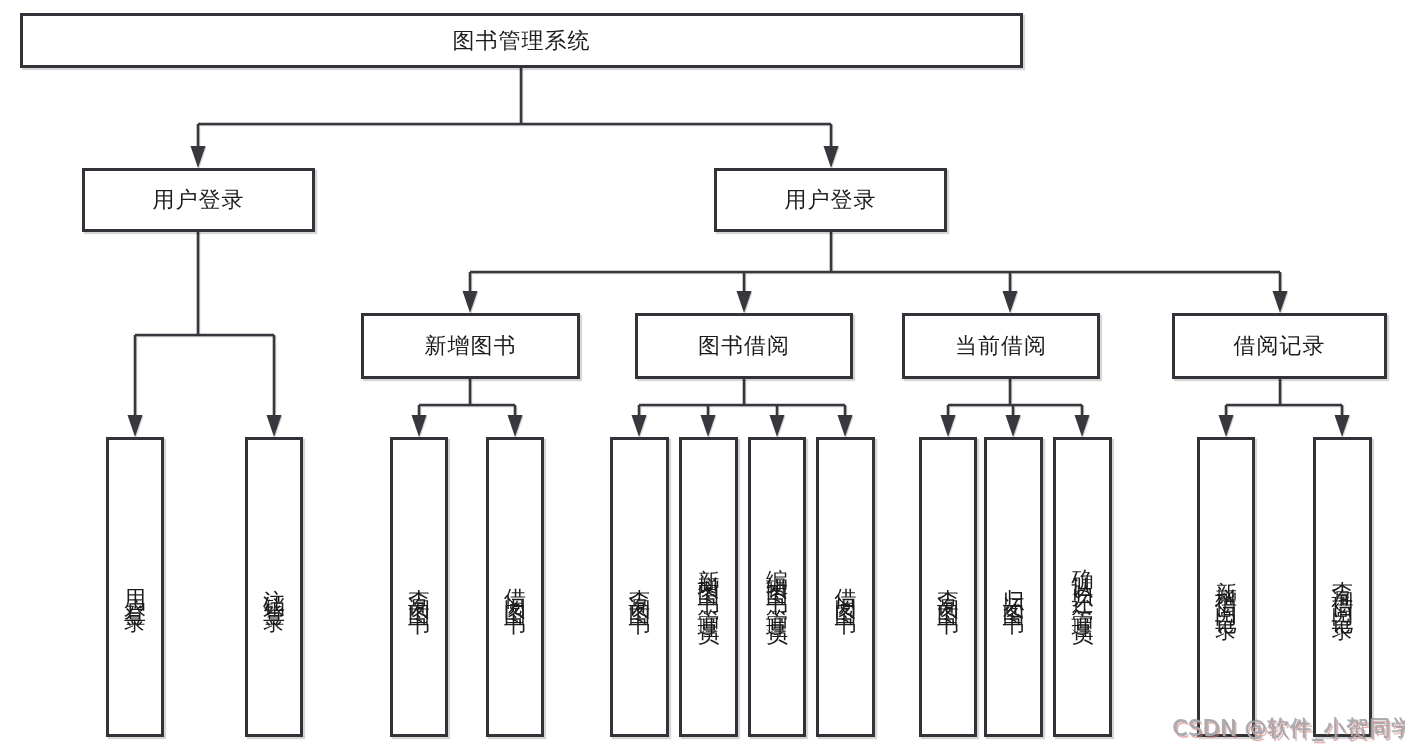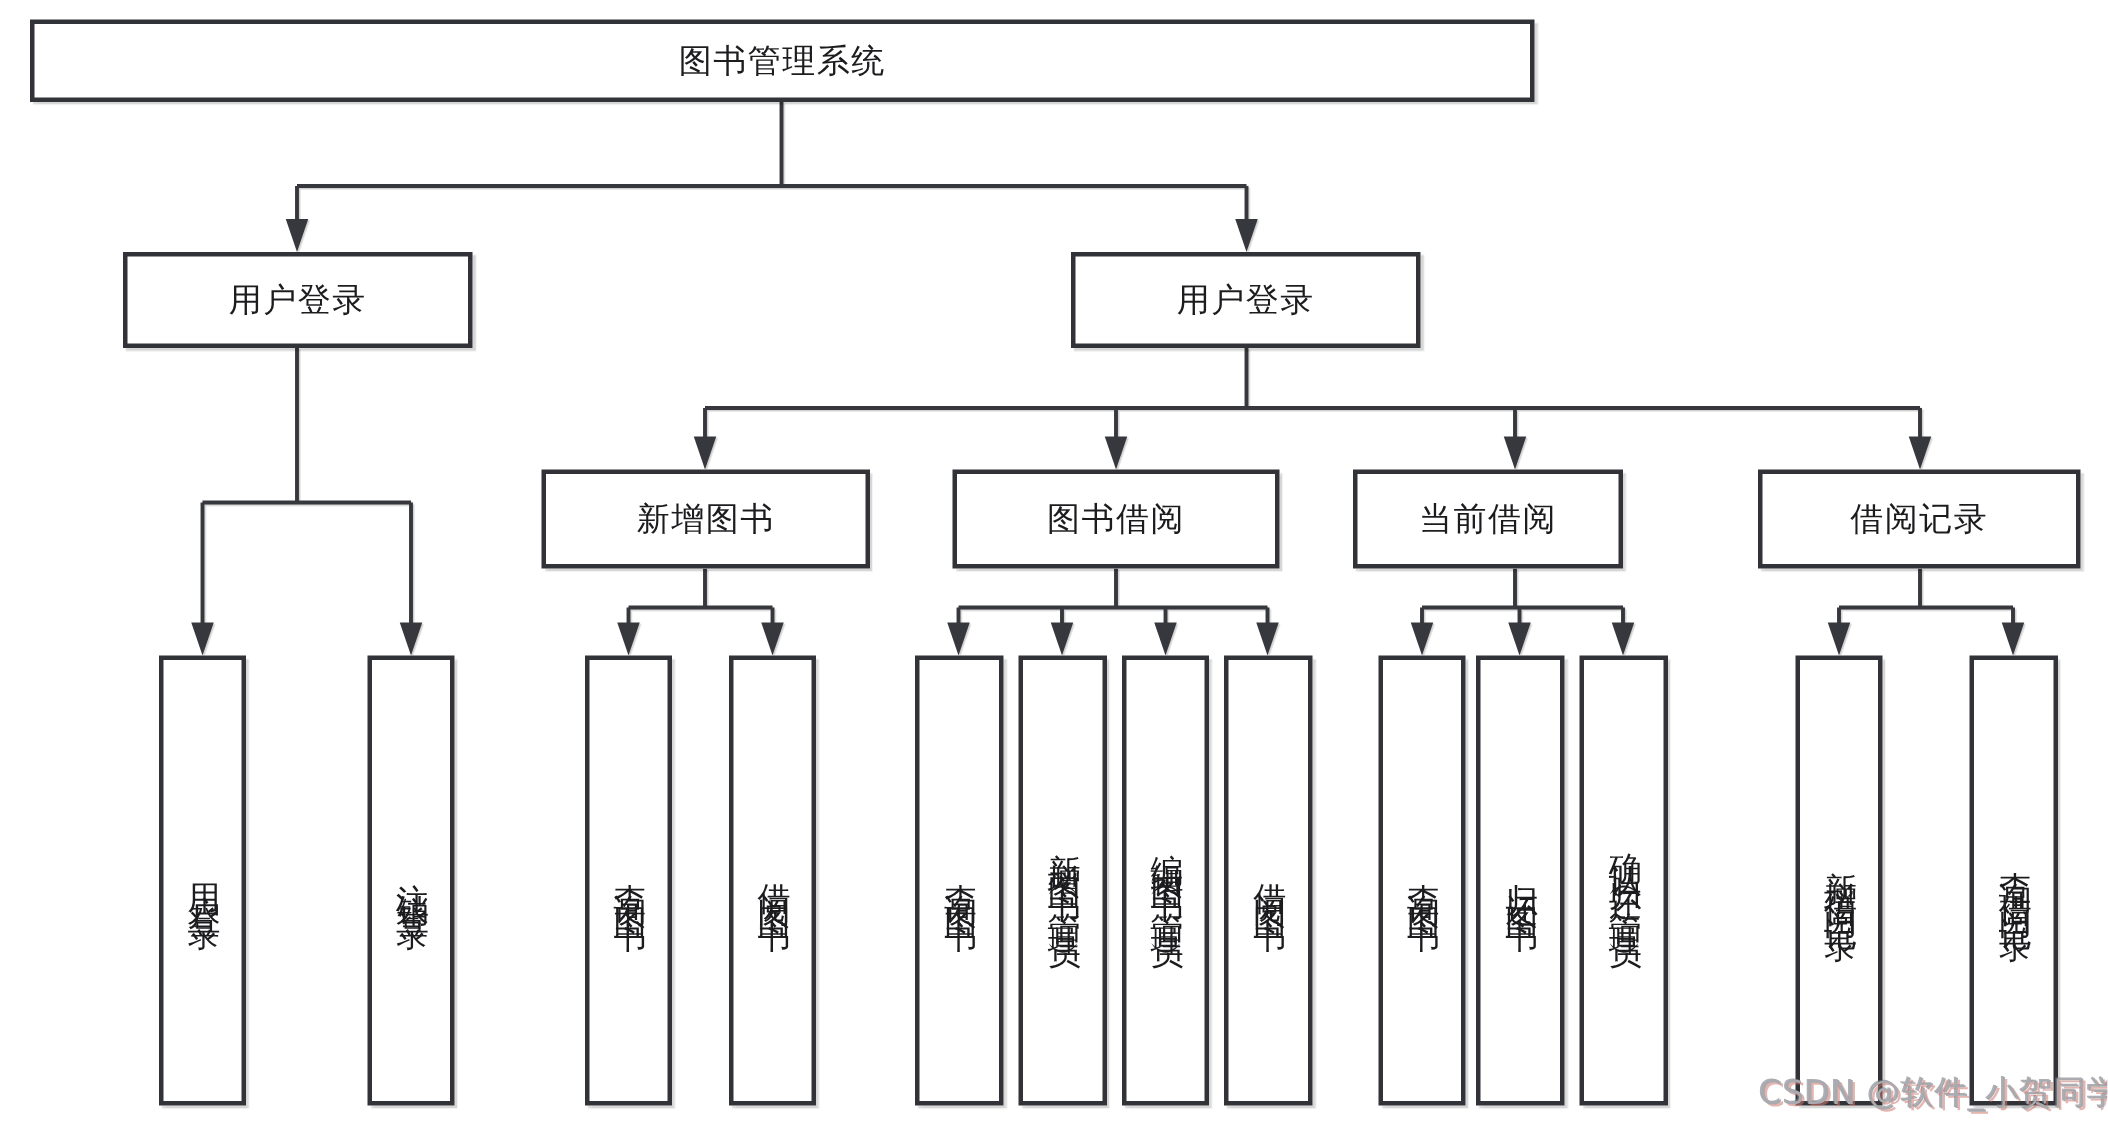--- a/index.html
+++ b/index.html
@@ -112,21 +112,21 @@
   <div class="box h" style="left:714px;top:168px;width:233px;height:64px">
     <span>用户登录</span>
   </div>
 
   <div class="box h" style="left:361px;top:313px;width:219px;height:66px">
     <span>新增图书</span>
   </div>
   <div class="box h" style="left:635px;top:313px;width:218px;height:66px">
     <span>图书借阅</span>
   </div>
-  <div class="box h" style="left:902px;top:313px;width:180px;height:66px">
+  <div class="box h" style="left:902px;top:313px;width:198px;height:66px">
     <span>当前借阅</span>
   </div>
   <div class="box h" style="left:1172px;top:313px;width:215px;height:66px">
     <span>借阅记录</span>
   </div>
 
   <div class="box v" style="left:106px;top:437px;width:58px;height:300px">
     <span>用户登录</span>
   </div>
   <div class="box v" style="left:245px;top:437px;width:58px;height:300px">

